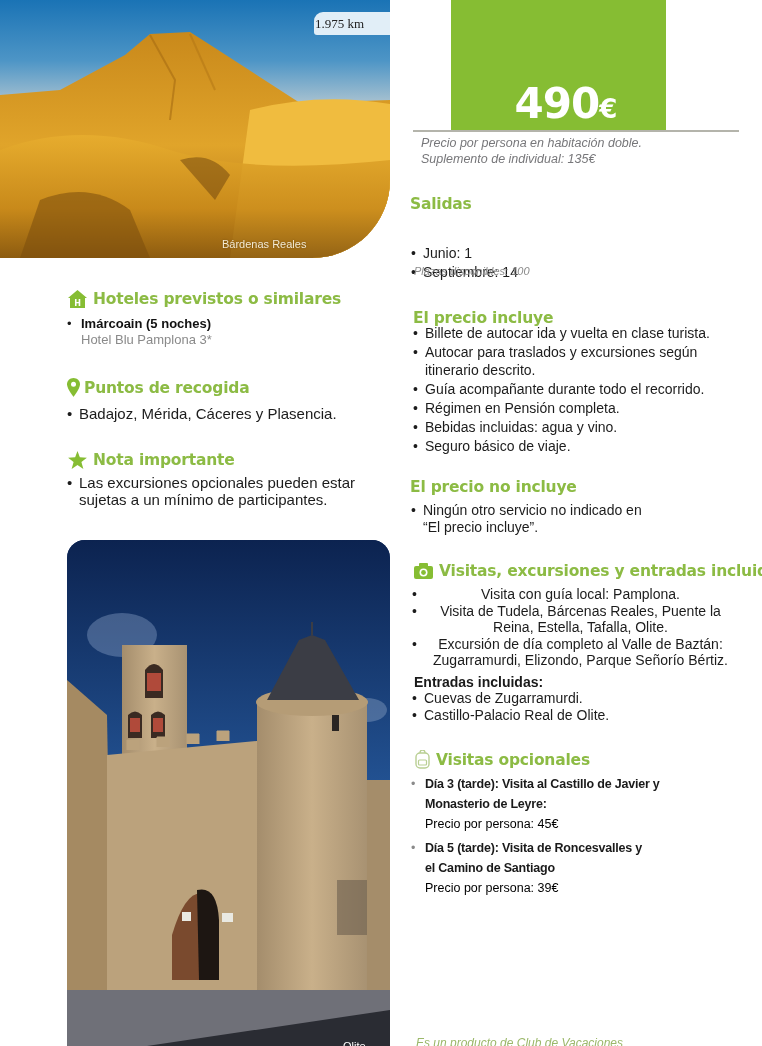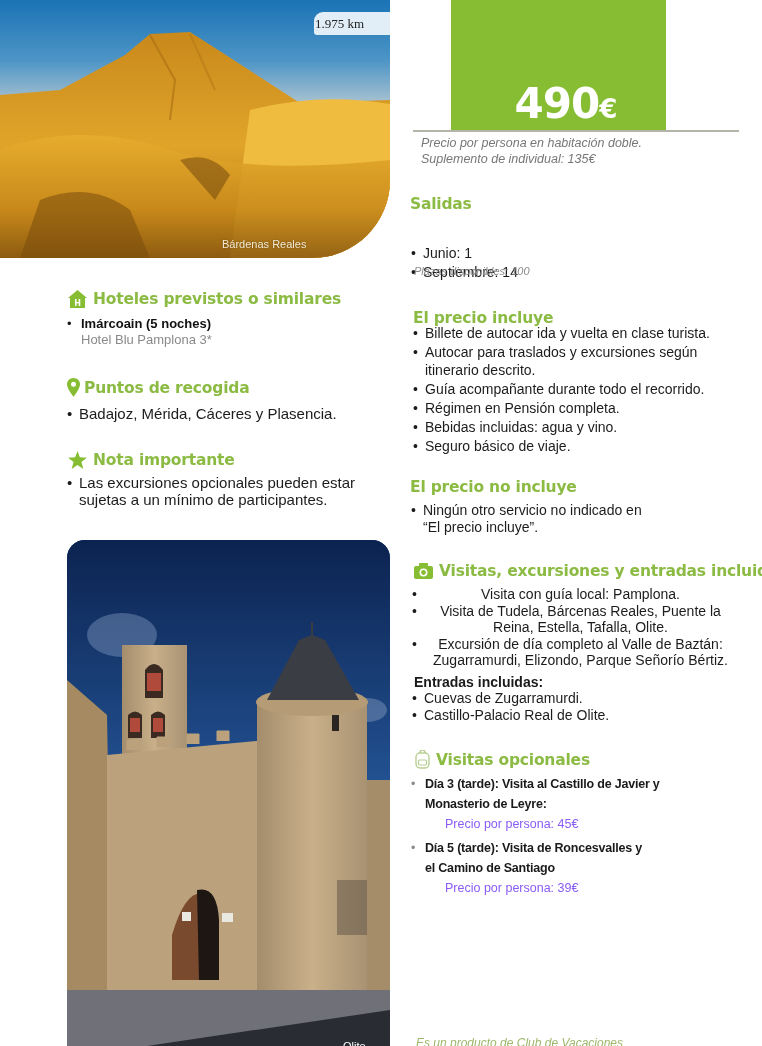--- a/index.html
+++ b/index.html
@@ -76,21 +76,21 @@
     .caption-castle { position: absolute; left: 343px; top: 1040px; font-size: 11px; color: #fff; }
 
     .plazas { position: absolute; left: 414px; top: 265px; font-size: 11px; font-style: italic; color: #8a8a8a; }
 
     .entradas-title { position: absolute; left: 414px; top: 674px; font-size: 14px; font-weight: bold; color: #1a1a1a; }
 
     ul.olist { position: absolute; left: 411px; top: 774px; list-style: none; font-size: 12.5px; line-height: 20px; width: 300px; }
     ul.olist li { position: relative; padding-left: 14px; margin-bottom: 4px; }
     ul.olist li::before { content: "•"; position: absolute; left: 0; top: 0; color: #8a8a8a; }
     ul.olist .t { font-weight: bold; color: #1a1a1a; letter-spacing: -0.2px; }
-    ul.olist .p { color: #8b5cf6; margin-left: 20px; }
+    ul.olist .p { color: #000000; }
 
     .footer-note {
       position: absolute; left: 416px; top: 1036px; font-size: 12px; font-style: italic; color: #9bb86a;
     }
   </style>
 </head>
 <body>
 
 <div class="photo-top">
   <svg class="mountain" width="390" height="258" viewBox="0 0 390 258">

